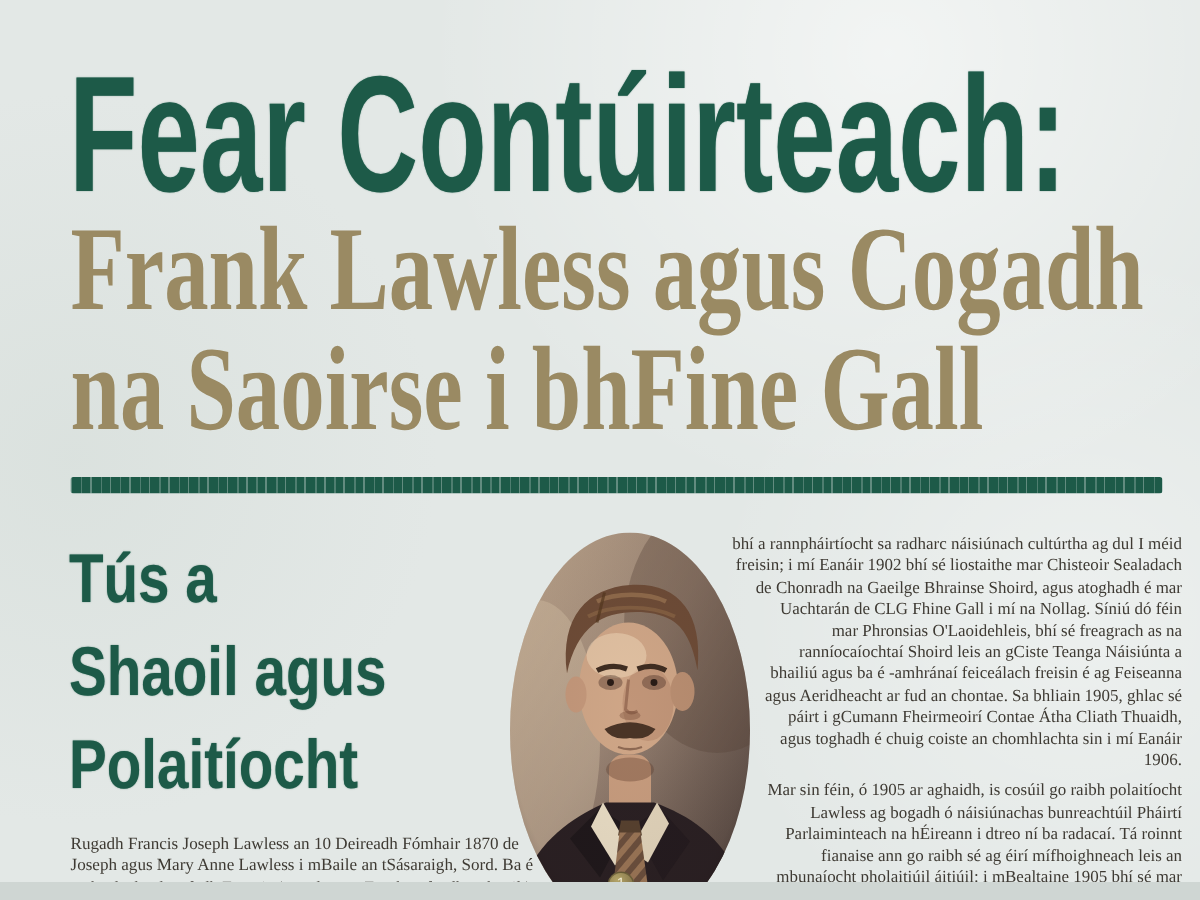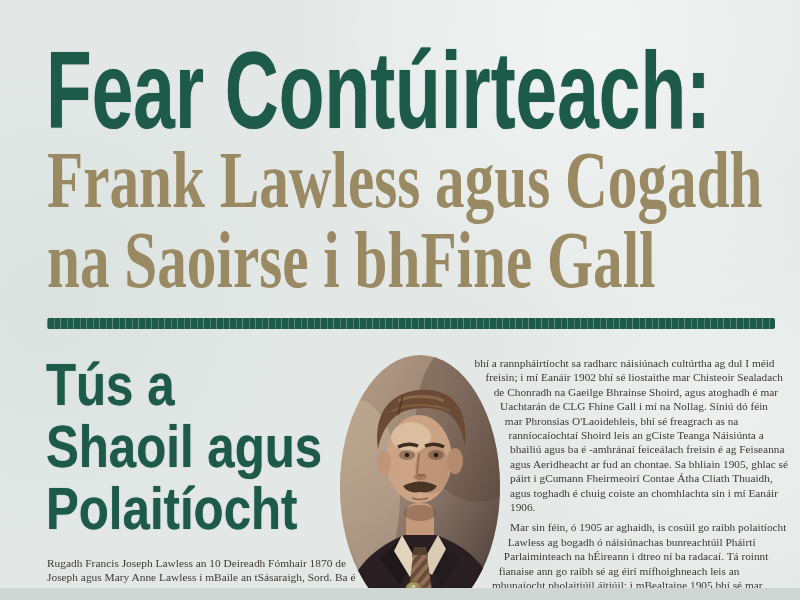--- a/index.html
+++ b/index.html
@@ -65,21 +65,21 @@
     border-radius: 2px;
   }
 
   
   .section-heading {
     position: absolute;
     left: 46px; top: 354px;
     margin: 0;
     font-family: "Liberation Sans", sans-serif;
     font-weight: bold;
-    font-size: 60px;
+    font-size: 46px;
     line-height: 62px;
     color: #1d5a48;
     white-space: nowrap;
   }
   .section-heading .condense {
     display: inline-block;
     transform: scaleX(0.82);
     transform-origin: left top;
     text-shadow: 0 0 1px rgba(29,90,72,0.7);
   }
@@ -117,21 +117,21 @@
   }
 
   
   .right-col {
     position: absolute;
     left: 336px; top: 356px;
     width: 452px; height: 244px;
     font-size: 11.3px;
     line-height: 14.4px;
     color: #3e3a33;
-    text-align: left;
+    text-align: right;
     overflow: hidden;
   }
   .right-col .shape-spacer {
     float: left;
     width: 174px; height: 244px;
     shape-outside: ellipse(89px 140px at 84px 131px);
     shape-margin: 4px;
   }
   .right-col p { margin: 0; }
   .right-col p + p { margin-top: 6px; }

